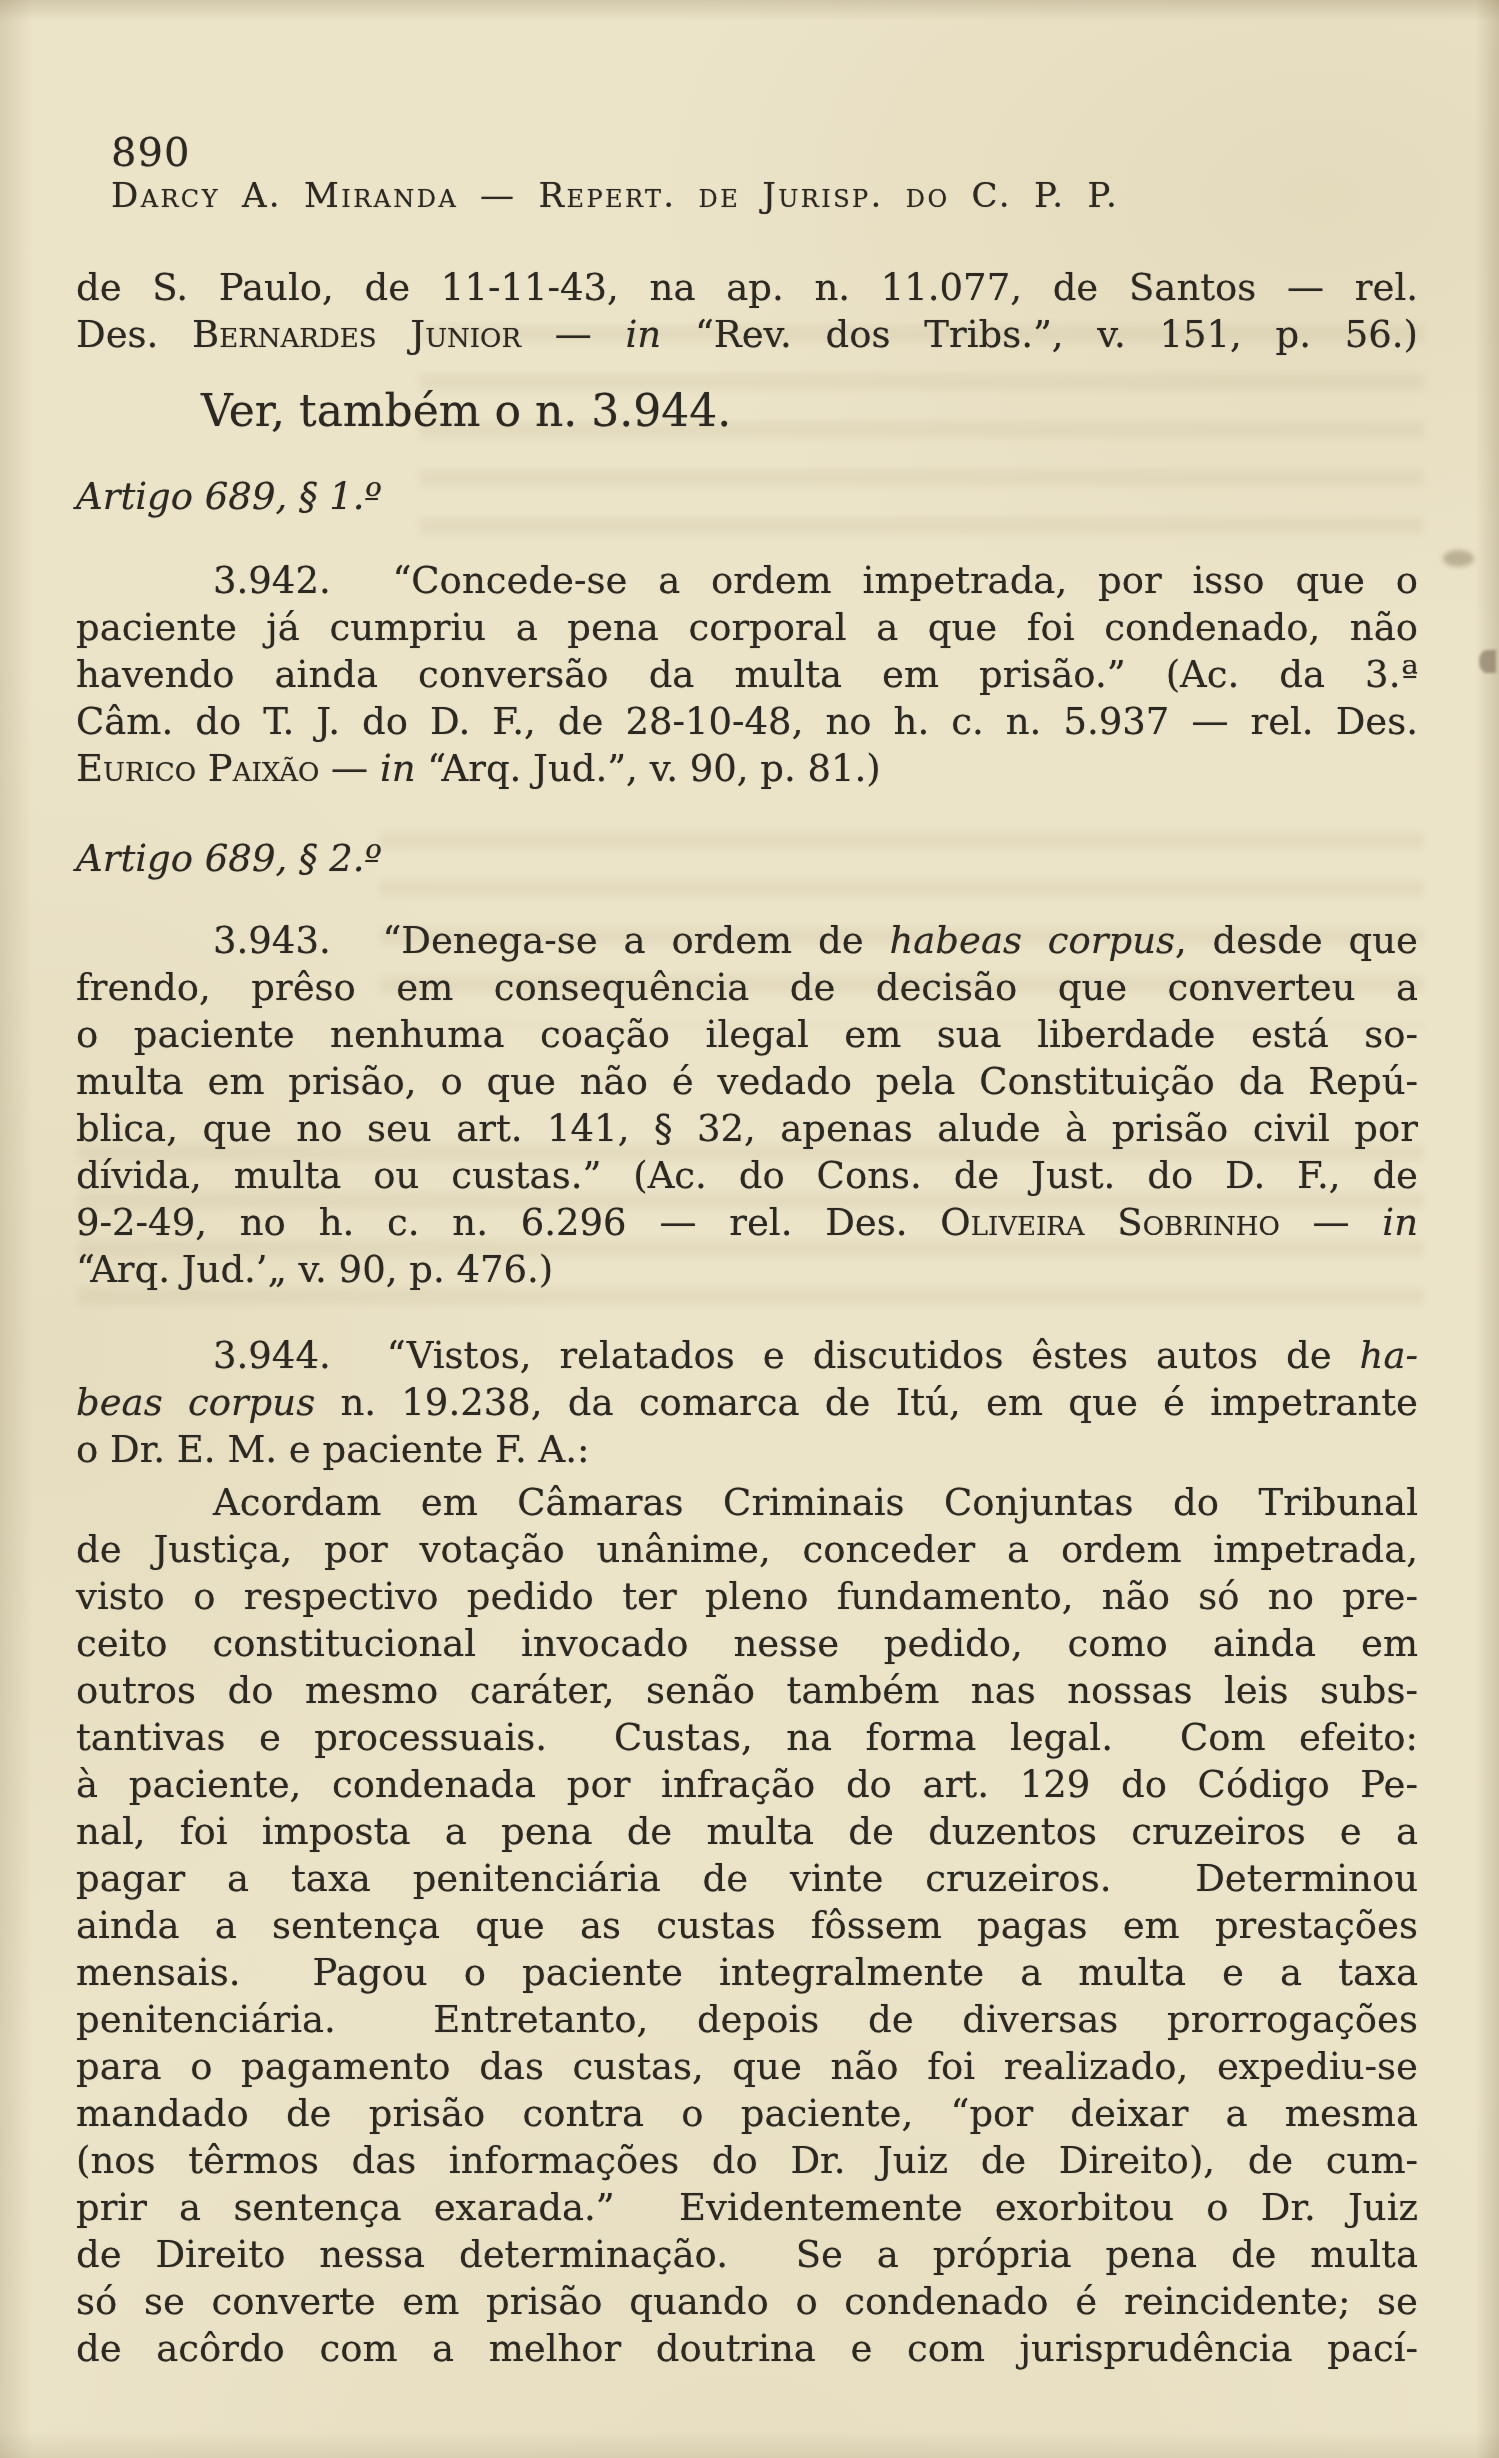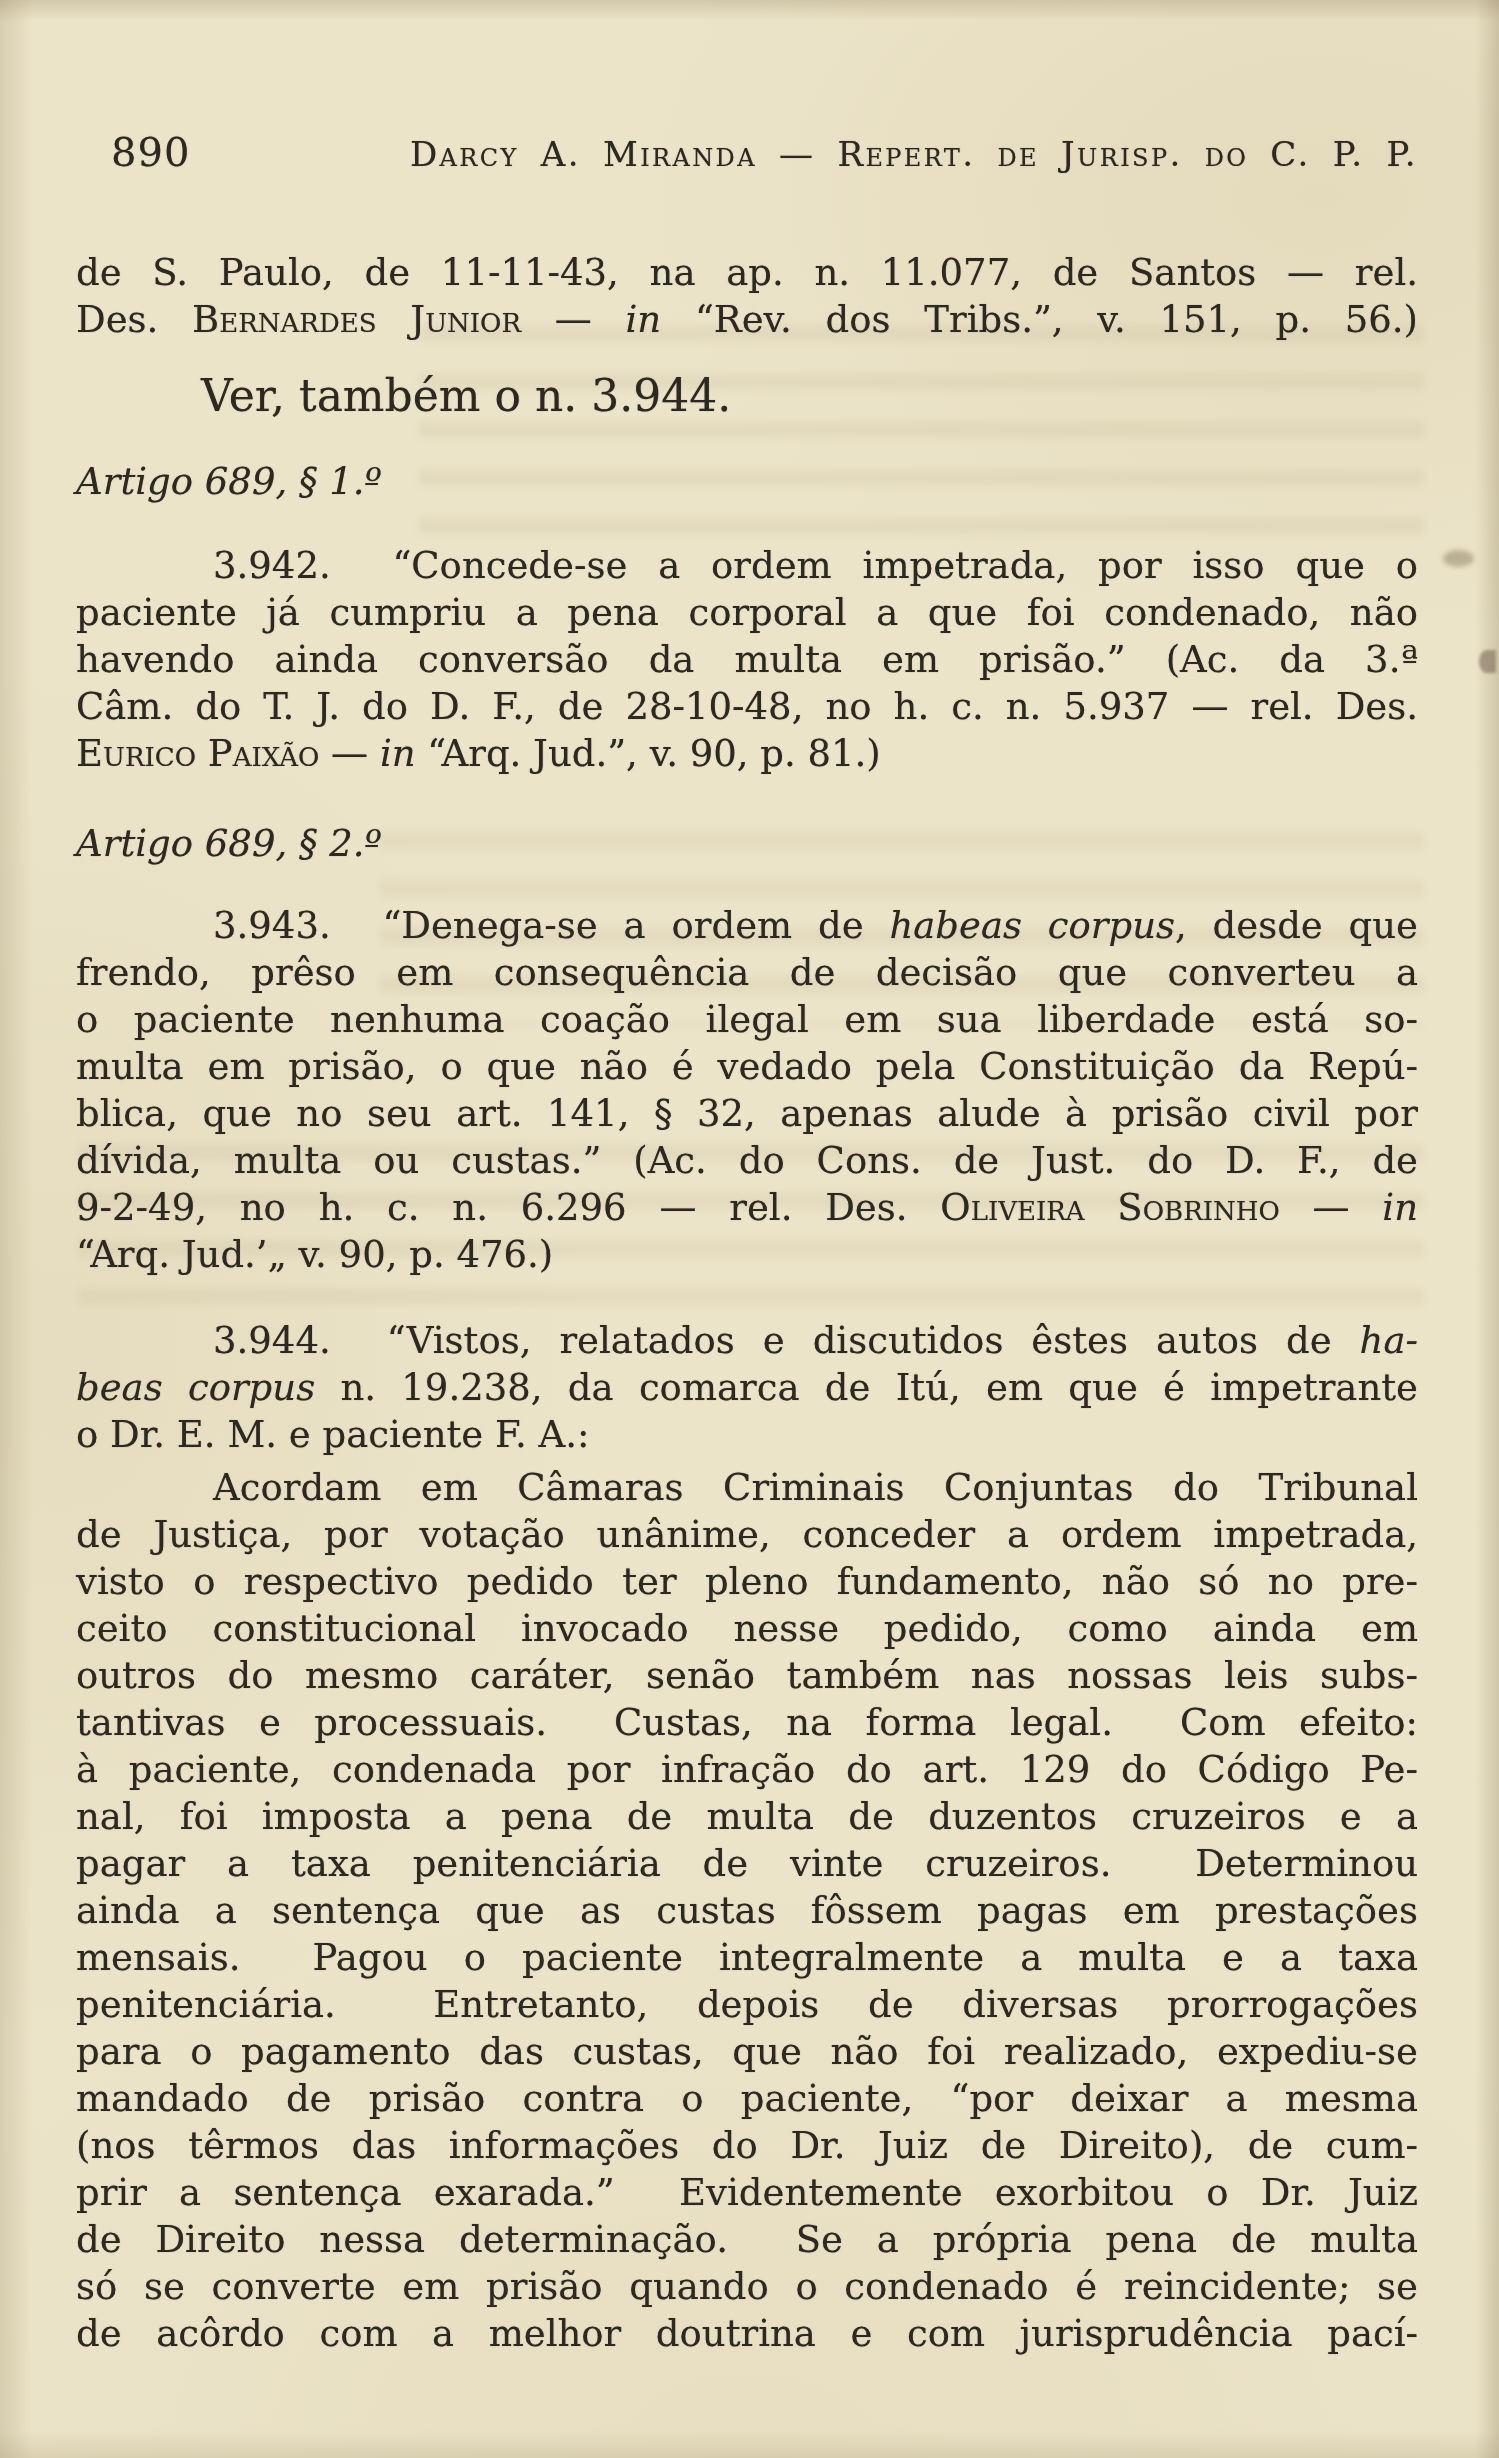--- a/index.html
+++ b/index.html
@@ -23,21 +23,21 @@
     background:repeating-linear-gradient(180deg, transparent 0 14.6px, var(--ghost,#7d6c42) 14.6px 32px, transparent 32px 48px);}
   .g1{top:310px;left:419px;width:1005px;height:239px;}
   .g2{top:817px;left:380px;width:1044px;height:210px;}
   .g3{top:1129px;left:78px;width:1346px;height:180px;}
   .smudge{position:absolute;left:1443px;top:550px;width:31px;height:16.6px;border-radius:50%;
     background:var(--smudge,#b3a88c);filter:blur(2.9px);opacity:.85;}
   .dot{position:absolute;left:1479px;top:650px;width:16.6px;height:23.4px;border-radius:50% 0 0 50%;
     background:var(--dot,#7b6a58);filter:blur(1.5px);opacity:.6;}
 
   .running-head{display:flex;align-items:baseline;padding:129px 82px 0 111px;
-    text-shadow:0 0 1px rgba(43,41,34,.55);filter:blur(0.3px);}
+    text-shadow:0 0 1px rgba(43,41,34,.55);filter:blur(0.3px);flex-direction:column;}
   .pageno{font-size:40px;letter-spacing:1px;}
   .rtitle{flex:1;text-align:right;font-variant:small-caps;font-size:34px;
     letter-spacing:2.4px;word-spacing:8.8px;}
 
   .bodytext{padding:0 82px 0 76px;text-shadow:0 0 1px rgba(43,41,34,.5);filter:blur(0.3px);}
   .line{font-size:37px;line-height:47px;height:47px;white-space:pre-wrap;}
   .line.j{text-align:justify;text-align-last:justify;}
   .line.ind{padding-left:137px;}
   .it{font-style:italic;}
   .sc{font-variant:small-caps;}
@@ -54,21 +54,21 @@
   <div class="ghost g3"></div>
   <div class="smudge"></div>
   <div class="dot"></div>
 
   <header class="running-head">
     <span class="pageno">890</span>
     <span class="rtitle">Darcy A. Miranda — Repert. de Jurisp. do C. P. P.</span>
   </header>
 
   <main class="bodytext">
-      <div class="block para" style="margin-top: 74px;">
+      <div class="block para" style="margin-top: 49px;">
         <div class="line j"><span>de S. Paulo, de 11-11-43, na ap. n. 11.077, de Santos — rel.</span></div>
         <div class="line j"><span>Des. </span><span class="sc">Bernardes Junior</span><span> — </span><span class="it">in</span><span> “Rev. dos Tribs.”, v. 151, p. 56.)</span></div>
       </div>
       <div class="block note" style="margin-top: 29px;">
         <div class="line"><span>Ver, também o n. 3.944.</span></div>
       </div>
       <div class="block heading" style="margin-top: 39px;">
         <div class="line"><span>Artigo 689, § 1.º</span></div>
       </div>
       <div class="block para" style="margin-top: 37px;">

